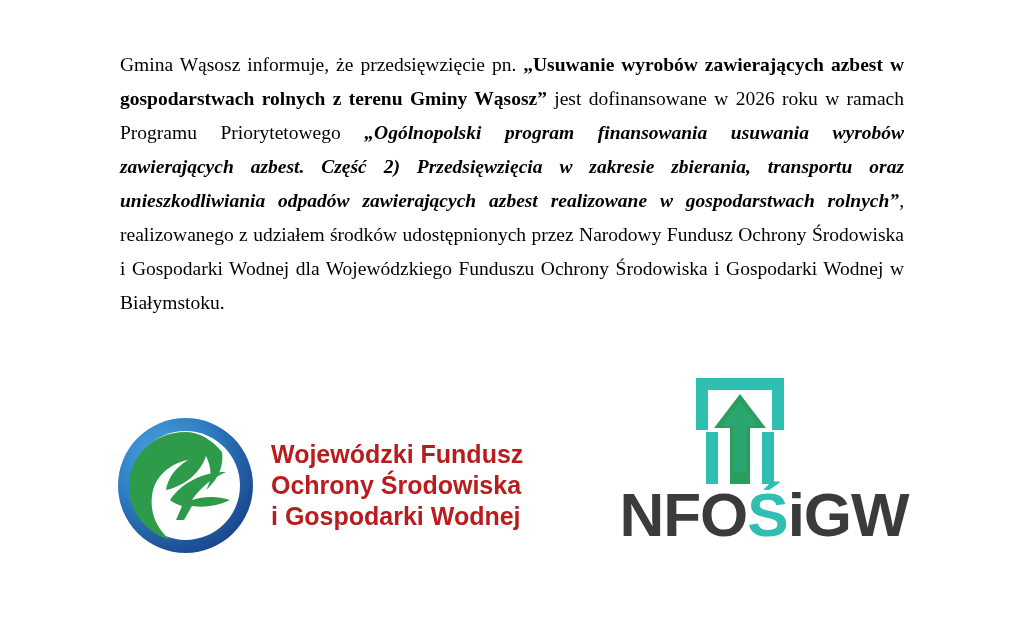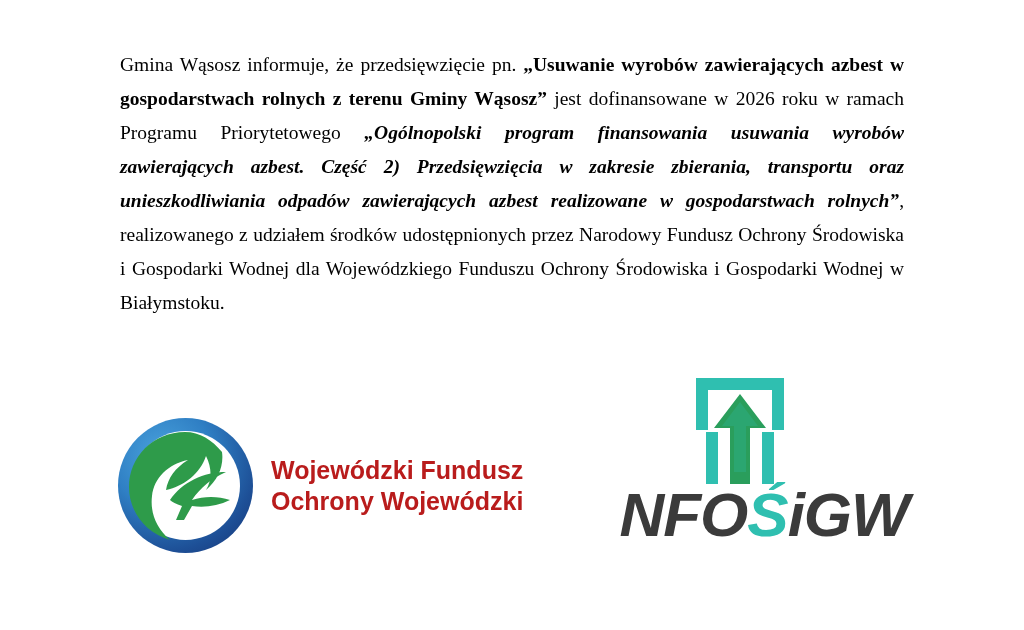--- a/index.html
+++ b/index.html
@@ -92,21 +92,20 @@
     white-space: nowrap;
   }
 
   
   .nfos {
     position: absolute;
     left: 614px;
     top: 12px;
     width: 300px;
     height: 190px;
-    font-style: italic;
   }
   .nfos-mark {
     position: absolute;
     left: 72px;
     top: 0;
     width: 108px;
     height: 112px;
   }
   .nfos-word {
     position: absolute;
@@ -140,21 +139,22 @@
       <div class="wfos-mark">
         <div class="ring-blue"></div>
         <div class="ring-inner"></div>
         <svg class="leaf-green" viewBox="0 0 118 118">
           <path d="M59 4 C27 4 3 29 3 59 C3 84 20 105 44 112 C30 100 24 84 26 68 C28 50 42 36 62 32 C49 40 42 50 40 62 C58 58 74 46 80 28 C86 40 86 52 80 62 C92 52 98 38 96 24 C86 12 74 4 59 4 Z" fill="#2e9b4a"></path>
           <path d="M44 72 C56 54 78 44 100 44 C86 50 74 60 66 72 C78 68 92 68 104 72 C92 78 78 80 66 78 L58 92 L50 92 L56 78 C50 76 46 74 44 72 Z" fill="#2e9b4a"></path>
         </svg>
       </div>
       <div class="wfos-text">
         <div>Wojewódzki Fundusz</div>
-        <div>Ochrony Wojewódzki</div>
+        <div>Ochrony Środowiska</div>
+        <div>i Gospodarki Wodnej</div>
       </div>
     </div>
 
     <div class="nfos">
       <svg class="nfos-mark" viewBox="0 0 108 112">
         <path d="M10 6 H98 V58 H86 V18 H22 V58 H10 Z" fill="#2fbfb0"></path>
         <path d="M10 6 H98 V16 H10 Z" fill="#2fbfb0"></path>
         <path d="M54 22 L80 56 H64 V112 H44 V56 H28 Z" fill="#2a9e5c"></path>
         <path d="M54 30 L72 54 H60 V100 H48 V54 H36 Z" fill="#2fbfb0" opacity="0.25"></path>
         <rect x="20" y="60" width="12" height="52" fill="#2fbfb0"></rect>

